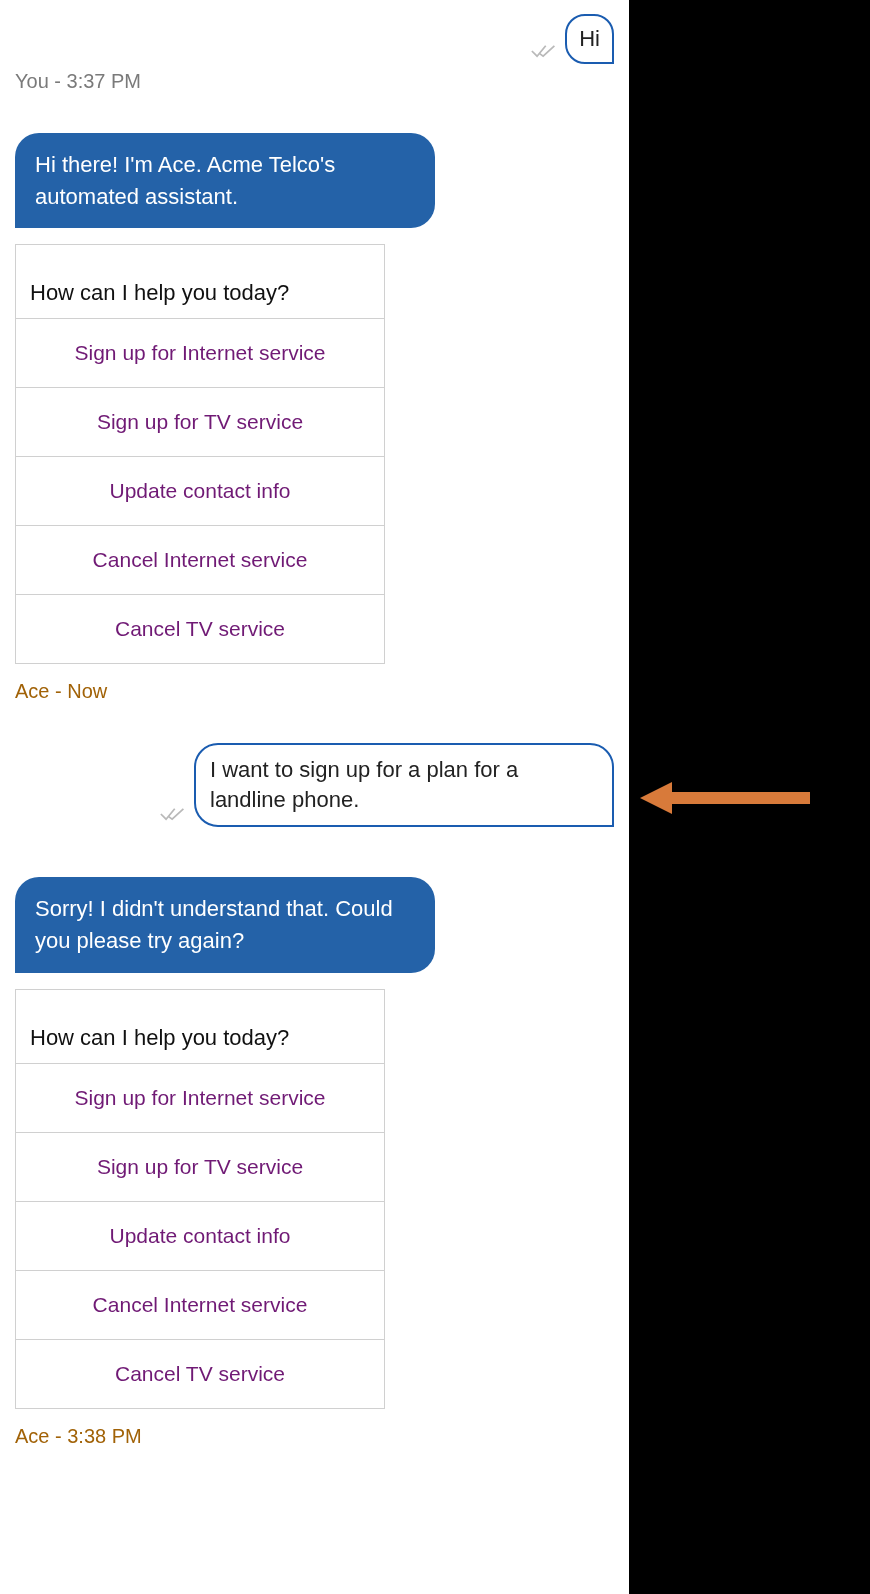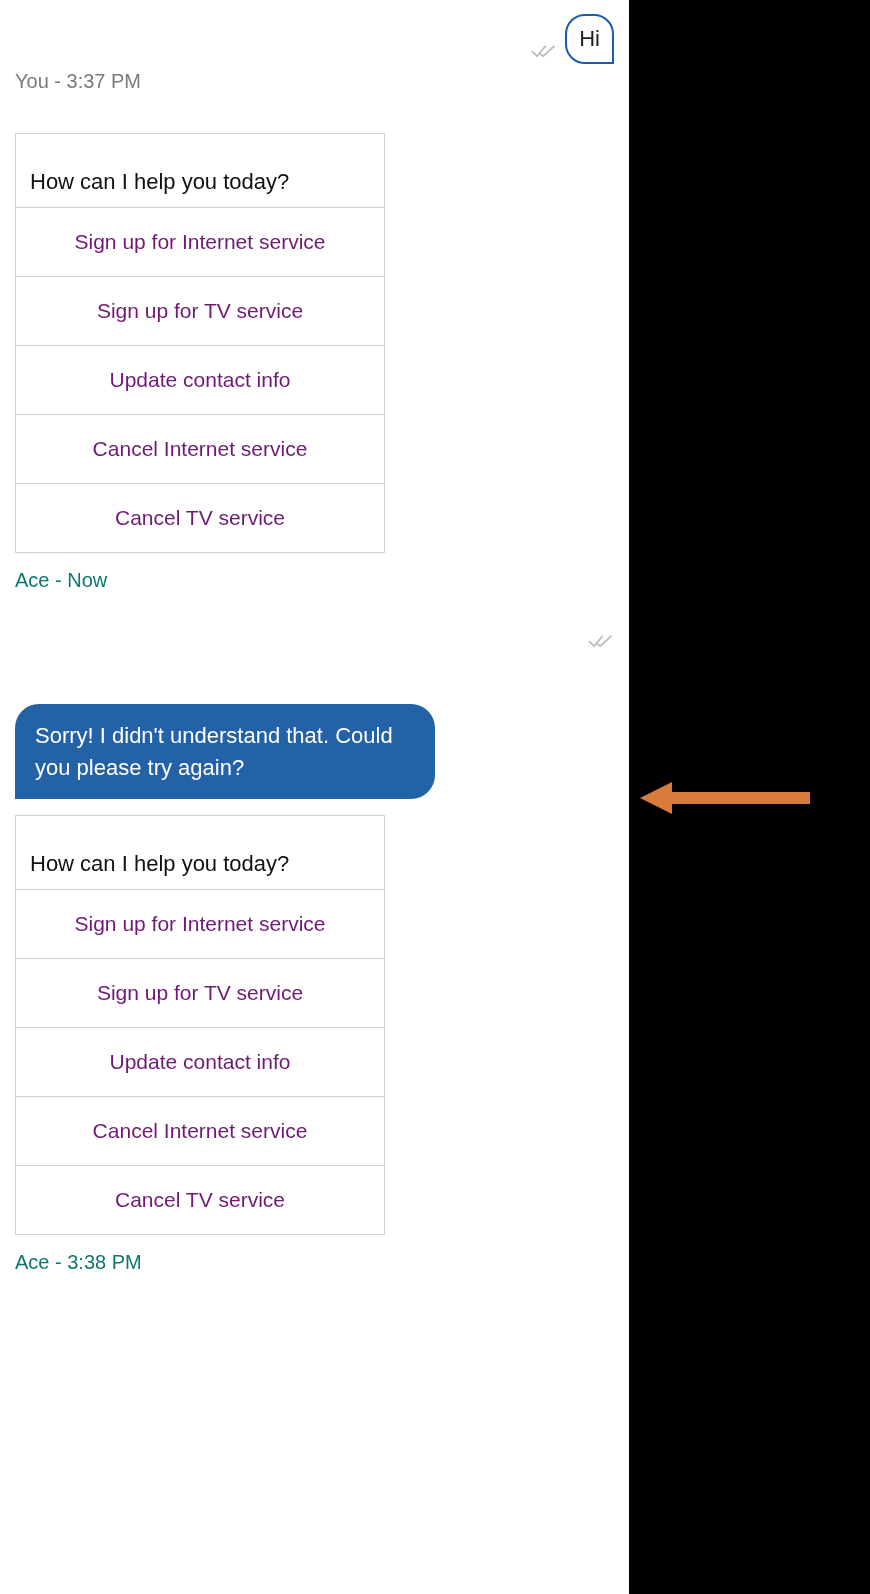--- a/index.html
+++ b/index.html
@@ -91,21 +91,21 @@
       padding: 22px 14px;
       text-align: center;
       font-size: 21px;
       color: #701a75;
       border-bottom: 1px solid #d0d0d0;
       cursor: pointer;
     }
     .option-item:last-child { border-bottom: none; }
 
     .bot-meta {
-      color: #0f766e;
+      color: #a16207;
       font-size: 20px;
       margin-top: 16px;
       margin-bottom: 40px;
     }
 
     
     .arrow-overlay {
       position: absolute;
       left: 640px;
       top: 778px;
@@ -127,37 +127,43 @@
           <path d="M1 9 L7 15 L17 3"></path>
           <path d="M10 12 L14 15 L27 3"></path>
         </svg>
     </span>
     <div class="user-bubble small">
       <span>Hi</span>
     </div>
   </div>
   <div class="user-meta">You - 3:37 PM</div>
 
+  <div class="bot-bubble">
+    <span>Hi there! I'm Ace. Acme Telco's automated assistant.</span>
+  </div>
   <div class="options-card">
     <div class="options-header">How can I help you today?</div>
     <div class="option-item">Sign up for Internet service</div>
     <div class="option-item">Sign up for TV service</div>
     <div class="option-item">Update contact info</div>
     <div class="option-item">Cancel Internet service</div>
     <div class="option-item">Cancel TV service</div>
   </div>
   <div class="bot-meta">Ace - Now</div>
 
   <div class="user-row">
     <span class="check-icon">
       <svg viewBox="0 0 30 18">
           <path d="M1 9 L7 15 L17 3"></path>
           <path d="M10 12 L14 15 L27 3"></path>
         </svg>
     </span>
+    <div class="user-bubble">
+      <span>I want to sign up for a plan for a landline phone.</span>
+    </div>
   </div>
   <div style="height:40px"></div>
 
   <div class="bot-bubble">
     <span>Sorry! I didn't understand that. Could you please try again?</span>
   </div>
   <div class="options-card">
     <div class="options-header">How can I help you today?</div>
     <div class="option-item">Sign up for Internet service</div>
     <div class="option-item">Sign up for TV service</div>

